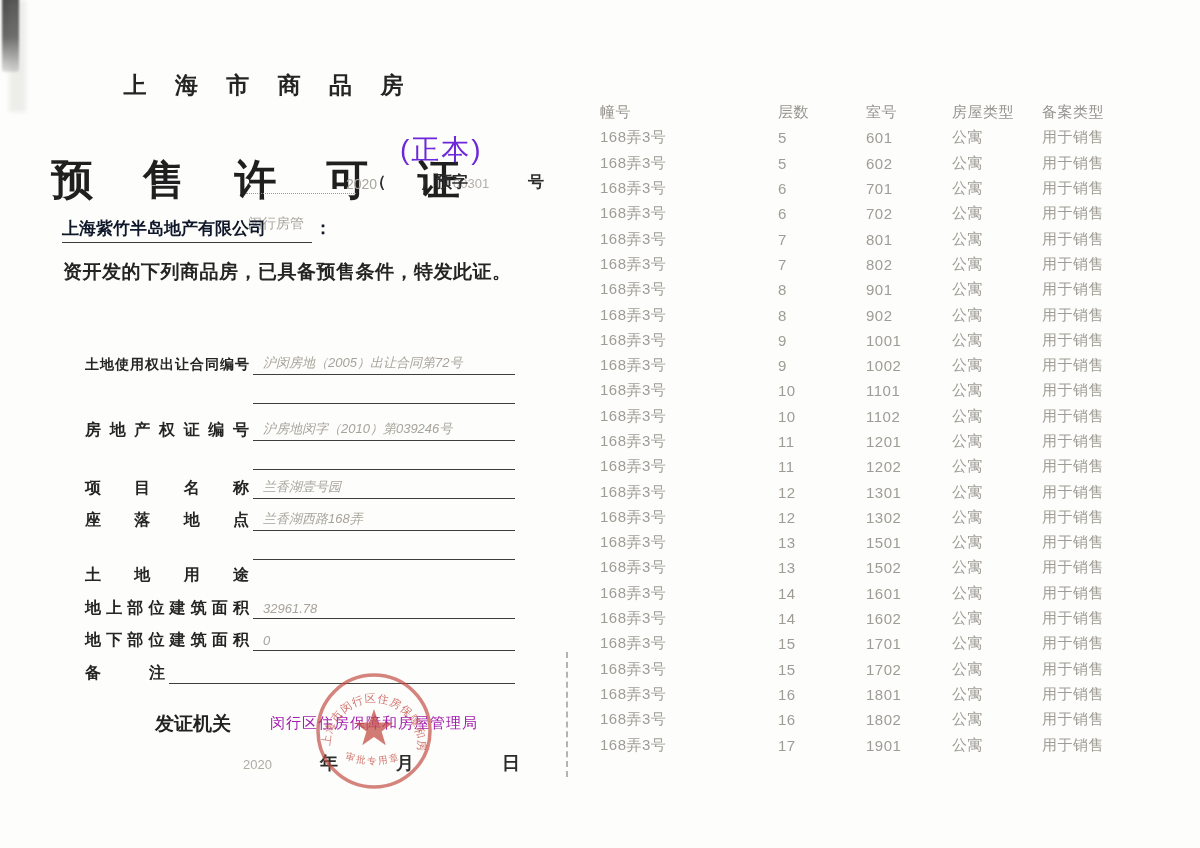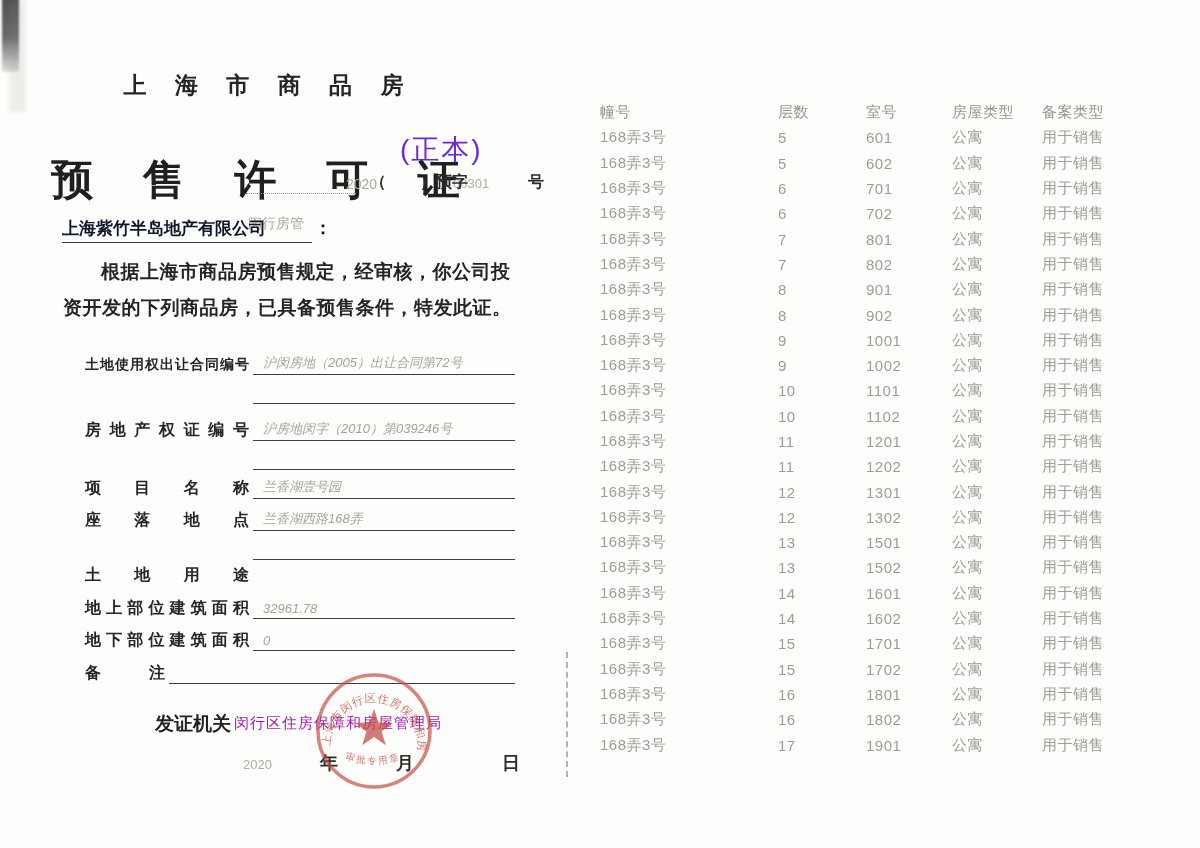--- a/index.html
+++ b/index.html
@@ -59,21 +59,21 @@
   .field:nth-child(1) .flabel{font-size:14px;}
   .field:nth-child(2){top:417px;}
   .field:nth-child(3){top:475px;}
   .field:nth-child(4){top:507px;}
   .field:nth-child(5){top:562px;}
   .field:nth-child(6){top:595px;}
   .field:nth-child(7){top:627px;}
   .field:nth-child(8){top:660px;}
   .field:nth-child(8) .flabel{width:80px;flex:0 0 80px;}
 
-  .issuer{position:absolute;left:155px;top:711px;display:flex;align-items:flex-start;}
+  .issuer{position:absolute;left:155px;top:711px;display:flex;align-items:flex-start;gap:36px;}
   .issuer-label{font-size:19px;font-weight:700;color:#222;}
   .issuer-value{font-size:15px;color:#a21caf;margin-left:3px;padding-top:3px;letter-spacing:1px;}
 
   .dateline span{position:absolute;}
   .d-year{left:243px;top:757px;font-size:13px;color:#b0aca4;}
   .d-y{left:320px;top:751px;font-size:18px;font-weight:700;}
   .d-m{left:396px;top:751px;font-size:18px;font-weight:700;}
   .d-d{left:502px;top:751px;font-size:18px;font-weight:700;}
 
   .seal{position:absolute;left:309px;top:666px;width:130px;height:130px;opacity:.85;}
@@ -107,21 +107,20 @@
       <span class="n-yuzi">）预字</span>
       <span class="n-serial">00301</span>
       <span class="n-hao">号</span>
     </div>
 
     <div class="addressee">
       <span class="nameline">上海紫竹半岛地产有限公司</span><span class="colon">：</span>
     </div>
 
     <div class="bodytext">
-      <div class="l1">根据上海市商品房预售规定，经审核，你公司投</div>
       <div class="l2">资开发的下列商品房，已具备预售条件，特发此证。</div>
     </div>
 
     <div id="fields">
         <div class="field">
           <span class="flabel">
             <span>土</span>
             <span>地</span>
             <span>使</span>
             <span>用</span>

